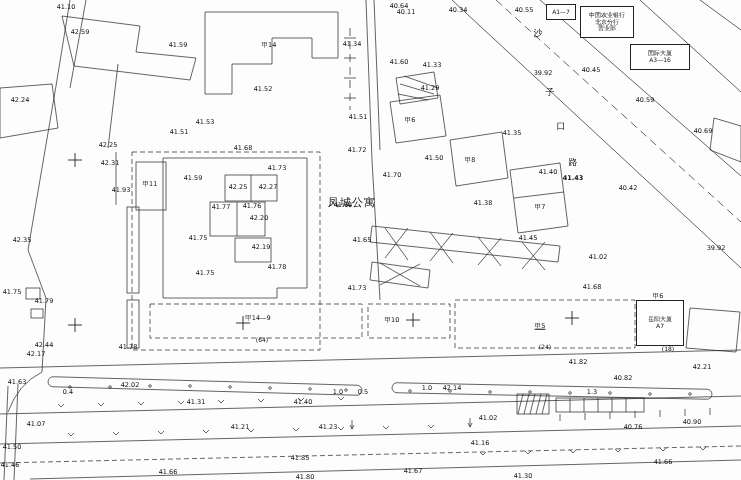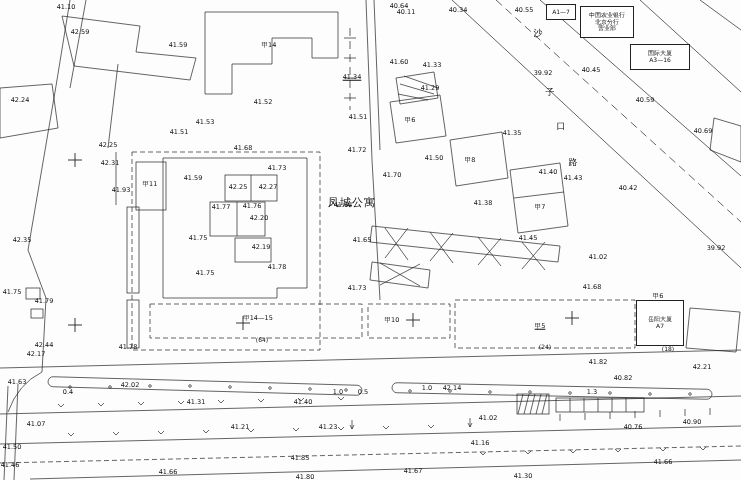--- a/index.html
+++ b/index.html
@@ -152,78 +152,78 @@
       <span class="map-label" style="left: 399px; top: 6px;">40.64</span>
       <span class="map-label" style="left: 406px; top: 12px;">40.11</span>
       <span class="map-label" style="left: 458px; top: 10px;">40.34</span>
       <span class="map-label" style="left: 524px; top: 10px;">40.55</span>
       <span class="map-label" style="left: 20px; top: 100px;">42.24</span>
       <span class="map-label" style="left: 108px; top: 145px;">42.25</span>
       <span class="map-label" style="left: 110px; top: 163px;">42.31</span>
       <span class="map-label" style="left: 121px; top: 190px;">41.93</span>
       <span class="map-label" style="left: 150px; top: 184px;">甲11</span>
       <span class="map-label" style="left: 205px; top: 122px;">41.53</span>
-      <span class="map-label" style="left: 263px; top: 102px;">41.52</span>
+      <span class="map-label" style="left: 263px; top: 89px;">41.52</span>
       <span class="map-label" style="left: 179px; top: 132px;">41.51</span>
       <span class="map-label" style="left: 243px; top: 148px;">41.68</span>
       <span class="map-label" style="left: 193px; top: 178px;">41.59</span>
       <span class="map-label" style="left: 238px; top: 187px;">42.25</span>
       <span class="map-label" style="left: 268px; top: 187px;">42.27</span>
       <span class="map-label" style="left: 277px; top: 168px;">41.73</span>
       <span class="map-label" style="left: 221px; top: 207px;">41.77</span>
       <span class="map-label" style="left: 252px; top: 206px;">41.76</span>
       <span class="map-label" style="left: 259px; top: 218px;">42.20</span>
       <span class="map-label" style="left: 198px; top: 238px;">41.75</span>
       <span class="map-label" style="left: 261px; top: 247px;">42.19</span>
       <span class="map-label" style="left: 277px; top: 267px;">41.78</span>
       <span class="map-label" style="left: 205px; top: 273px;">41.75</span>
       <span class="map-label building-name" style="left: 352px; top: 202px;">凤城公寓</span>
       <span class="map-label" style="left: 357px; top: 150px;">41.72</span>
       <span class="map-label" style="left: 343px; top: 205px;">41.64</span>
       <span class="map-label" style="left: 362px; top: 240px;">41.65</span>
       <span class="map-label" style="left: 357px; top: 288px;">41.73</span>
-      <span class="map-label" style="left: 352px; top: 77px; text-decoration: underline;">41.34</span>
+      <span class="map-label" style="left: 352px; top: 44px;">41.34</span>
       <span class="map-label" style="left: 358px; top: 117px;">41.51</span>
       <span class="map-label" style="left: 399px; top: 62px;">41.60</span>
       <span class="map-label" style="left: 432px; top: 65px;">41.33</span>
       <span class="map-label" style="left: 430px; top: 88px;">41.29</span>
       <span class="map-label" style="left: 392px; top: 175px;">41.70</span>
       <span class="map-label" style="left: 434px; top: 158px;">41.50</span>
       <span class="map-label" style="left: 512px; top: 133px;">41.35</span>
       <span class="map-label" style="left: 548px; top: 172px;">41.40</span>
-      <span class="map-label" style="left: 573px; top: 178px;">41.43</span>
+      <span class="map-label" style="left: 573px; top: 178px; font-weight: bold;">41.43</span>
       <span class="map-label" style="left: 483px; top: 203px;">41.38</span>
       <span class="map-label" style="left: 528px; top: 238px; text-align: right;">41.45</span>
       <span class="map-label" style="left: 410px; top: 120px;">甲6</span>
       <span class="map-label" style="left: 470px; top: 160px;">甲8</span>
       <span class="map-label" style="left: 540px; top: 207px;">甲7</span>
       <span class="map-label" style="left: 543px; top: 73px;">39.92</span>
       <span class="map-label" style="left: 591px; top: 70px;">40.45</span>
       <span class="map-label" style="left: 645px; top: 100px;">40.59</span>
       <span class="map-label" style="left: 628px; top: 188px;">40.42</span>
       <span class="map-label" style="left: 703px; top: 131px;">40.69</span>
       <span class="map-label" style="left: 753px; top: 157px;">40.68</span>
       <span class="map-label" style="left: 716px; top: 248px;">39.92</span>
       <span class="map-label" style="left: 598px; top: 257px;">41.02</span>
       <span class="map-label" style="left: 592px; top: 287px;">41.68</span>
       <span class="map-label" style="left: 658px; top: 296px;">甲6</span>
       <span class="map-label" style="left: 392px; top: 320px;">甲10</span>
-      <span class="map-label" style="left: 258px; top: 318px;">甲14—15</span>
+      <span class="map-label" style="left: 258px; top: 318px;">甲14—9</span>
       <span class="map-label paren" style="left: 262px; top: 340px;">(64)</span>
       <span class="map-label paren" style="left: 545px; top: 347px;">(24)</span>
       <span class="map-label paren" style="left: 668px; top: 349px;">(18)</span>
       <span class="map-label" style="left: 128px; top: 347px;">41.78</span>
       <span class="map-label" style="left: 540px; top: 326px; text-decoration: underline;">甲5</span>
       <span class="map-label" style="left: 22px; top: 240px;">42.35</span>
       <span class="map-label" style="left: 12px; top: 292px;">41.75</span>
       <span class="map-label" style="left: 44px; top: 301px;">41.79</span>
       <span class="map-label" style="left: 44px; top: 345px;">42.44</span>
       <span class="map-label" style="left: 36px; top: 354px;">42.17</span>
       <span class="map-label" style="left: 17px; top: 382px;">41.63</span>
-      <span class="map-label" style="left: 598px; top: 362px;">41.82</span>
+      <span class="map-label" style="left: 578px; top: 362px;">41.82</span>
       <span class="map-label" style="left: 623px; top: 378px;">40.82</span>
       <span class="map-label" style="left: 702px; top: 367px;">42.21</span>
       <span class="map-label" style="left: 130px; top: 385px;">42.02</span>
       <span class="map-label" style="left: 68px; top: 392px;">0.4</span>
       <span class="map-label" style="left: 338px; top: 392px;">1.0</span>
       <span class="map-label" style="left: 363px; top: 392px;">0.5</span>
       <span class="map-label" style="left: 427px; top: 388px;">1.0</span>
       <span class="map-label" style="left: 452px; top: 388px;">42.14</span>
       <span class="map-label" style="left: 592px; top: 392px;">1.3</span>
       <span class="map-label" style="left: 196px; top: 402px;">41.31</span>

